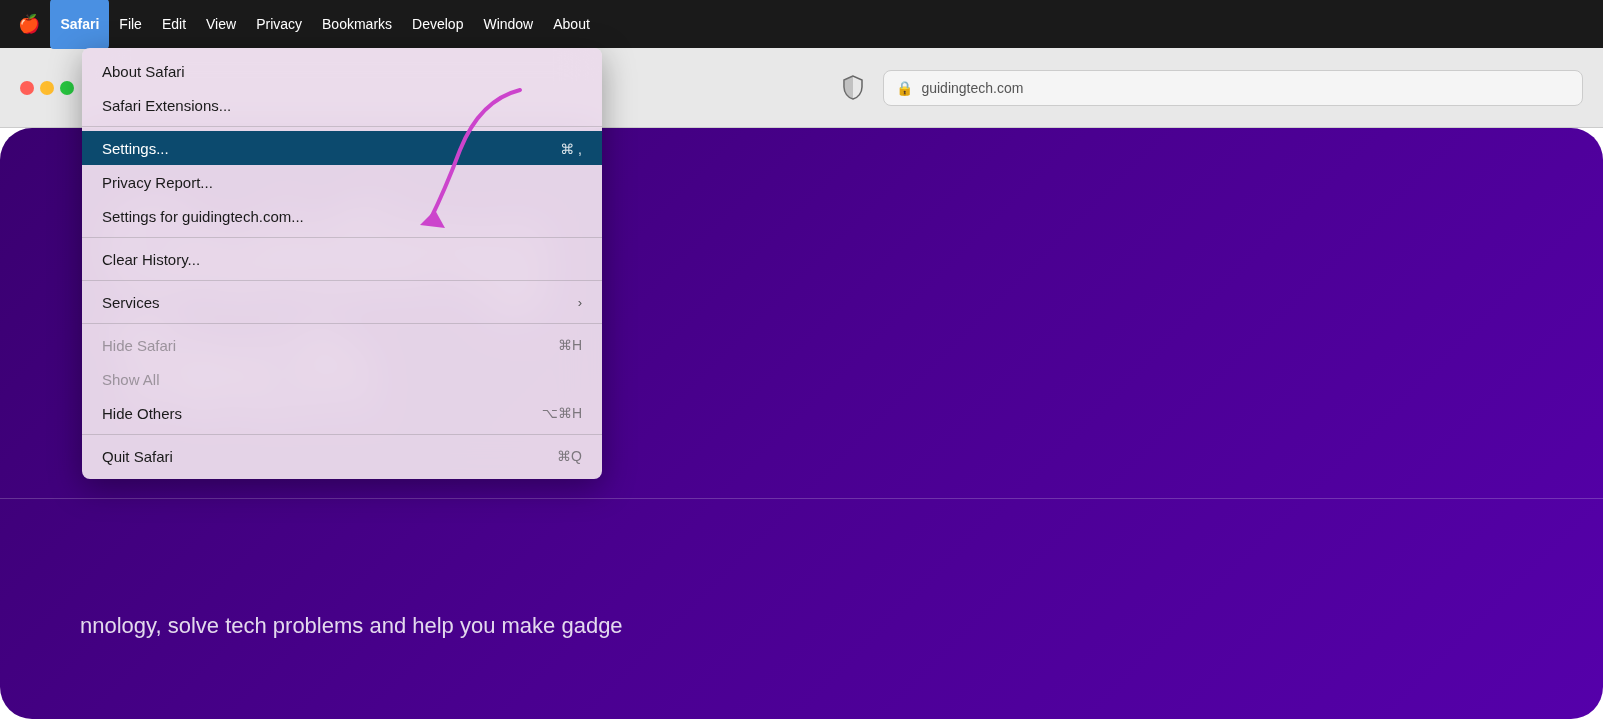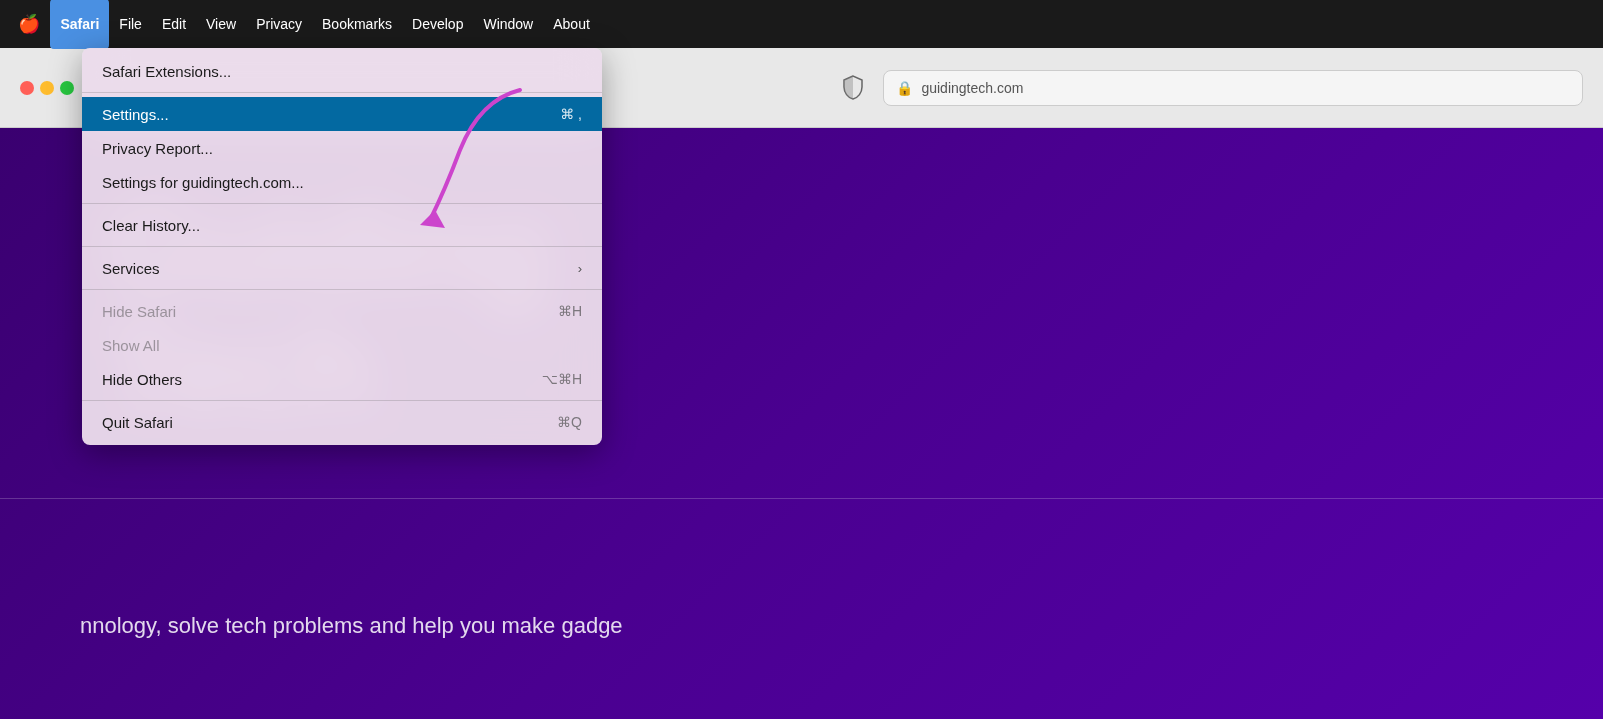--- a/index.html
+++ b/index.html
@@ -103,20 +103,21 @@
 
     
     .website-content {
       position: absolute;
       top: 128px; left: 0;
       width: 100%; 
       height: calc(100% - 128px);
       background: linear-gradient(135deg, #3a0070 0%, #4a0090 50%, #5500aa 100%);
       padding: 60px 108px;
       overflow: hidden;
+      border-radius: 32px;
     }
     .site-heading {
       font-size: 120px;
       font-weight: 900;
       color: #ffffff;
       line-height: 1.0;
       letter-spacing: -2px;
     }
     .site-subtext {
       position: absolute;
@@ -152,22 +153,23 @@
       display: flex;
       align-items: center;
       justify-content: space-between;
       padding: 8px 20px;
       font-size: 15px;
       color: #1a1a1a;
       cursor: pointer;
       min-height: 34px;
     }
     .menu-item.highlighted {
-      background: #0369a1;
+      background: #0c4a6e;
       color: white;
+      align-items: flex-end;
     }
     .menu-item.disabled {
       color: rgba(80,80,80,0.5);
     }
     .menu-item .shortcut {
       color: rgba(80,80,80,0.7);
       font-size: 14px;
     }
     .menu-item.highlighted .shortcut {
       color: rgba(255,255,255,0.85);
@@ -233,20 +235,24 @@
   <div class="site-heading">
     <div>Guiding</div>
     <div>Tech</div>
   </div>
   <div class="site-divider"></div>
   <div class="site-subtext">nnology, solve tech problems and help you make gadge</div>
 </div>
 
 <div class="dropdown-menu">
   <div class="menu-item">
+    <span>About Safari</span>
+    <span class="shortcut"></span>
+  </div>
+  <div class="menu-item">
     <span>Safari Extensions...</span>
   </div>
   <div class="menu-divider"></div>
   <div class="menu-item highlighted">
     <span>Settings...</span>
     <span class="shortcut">⌘ ,</span>
   </div>
   <div class="menu-item">
     <span>Privacy Report...</span>
   </div>

